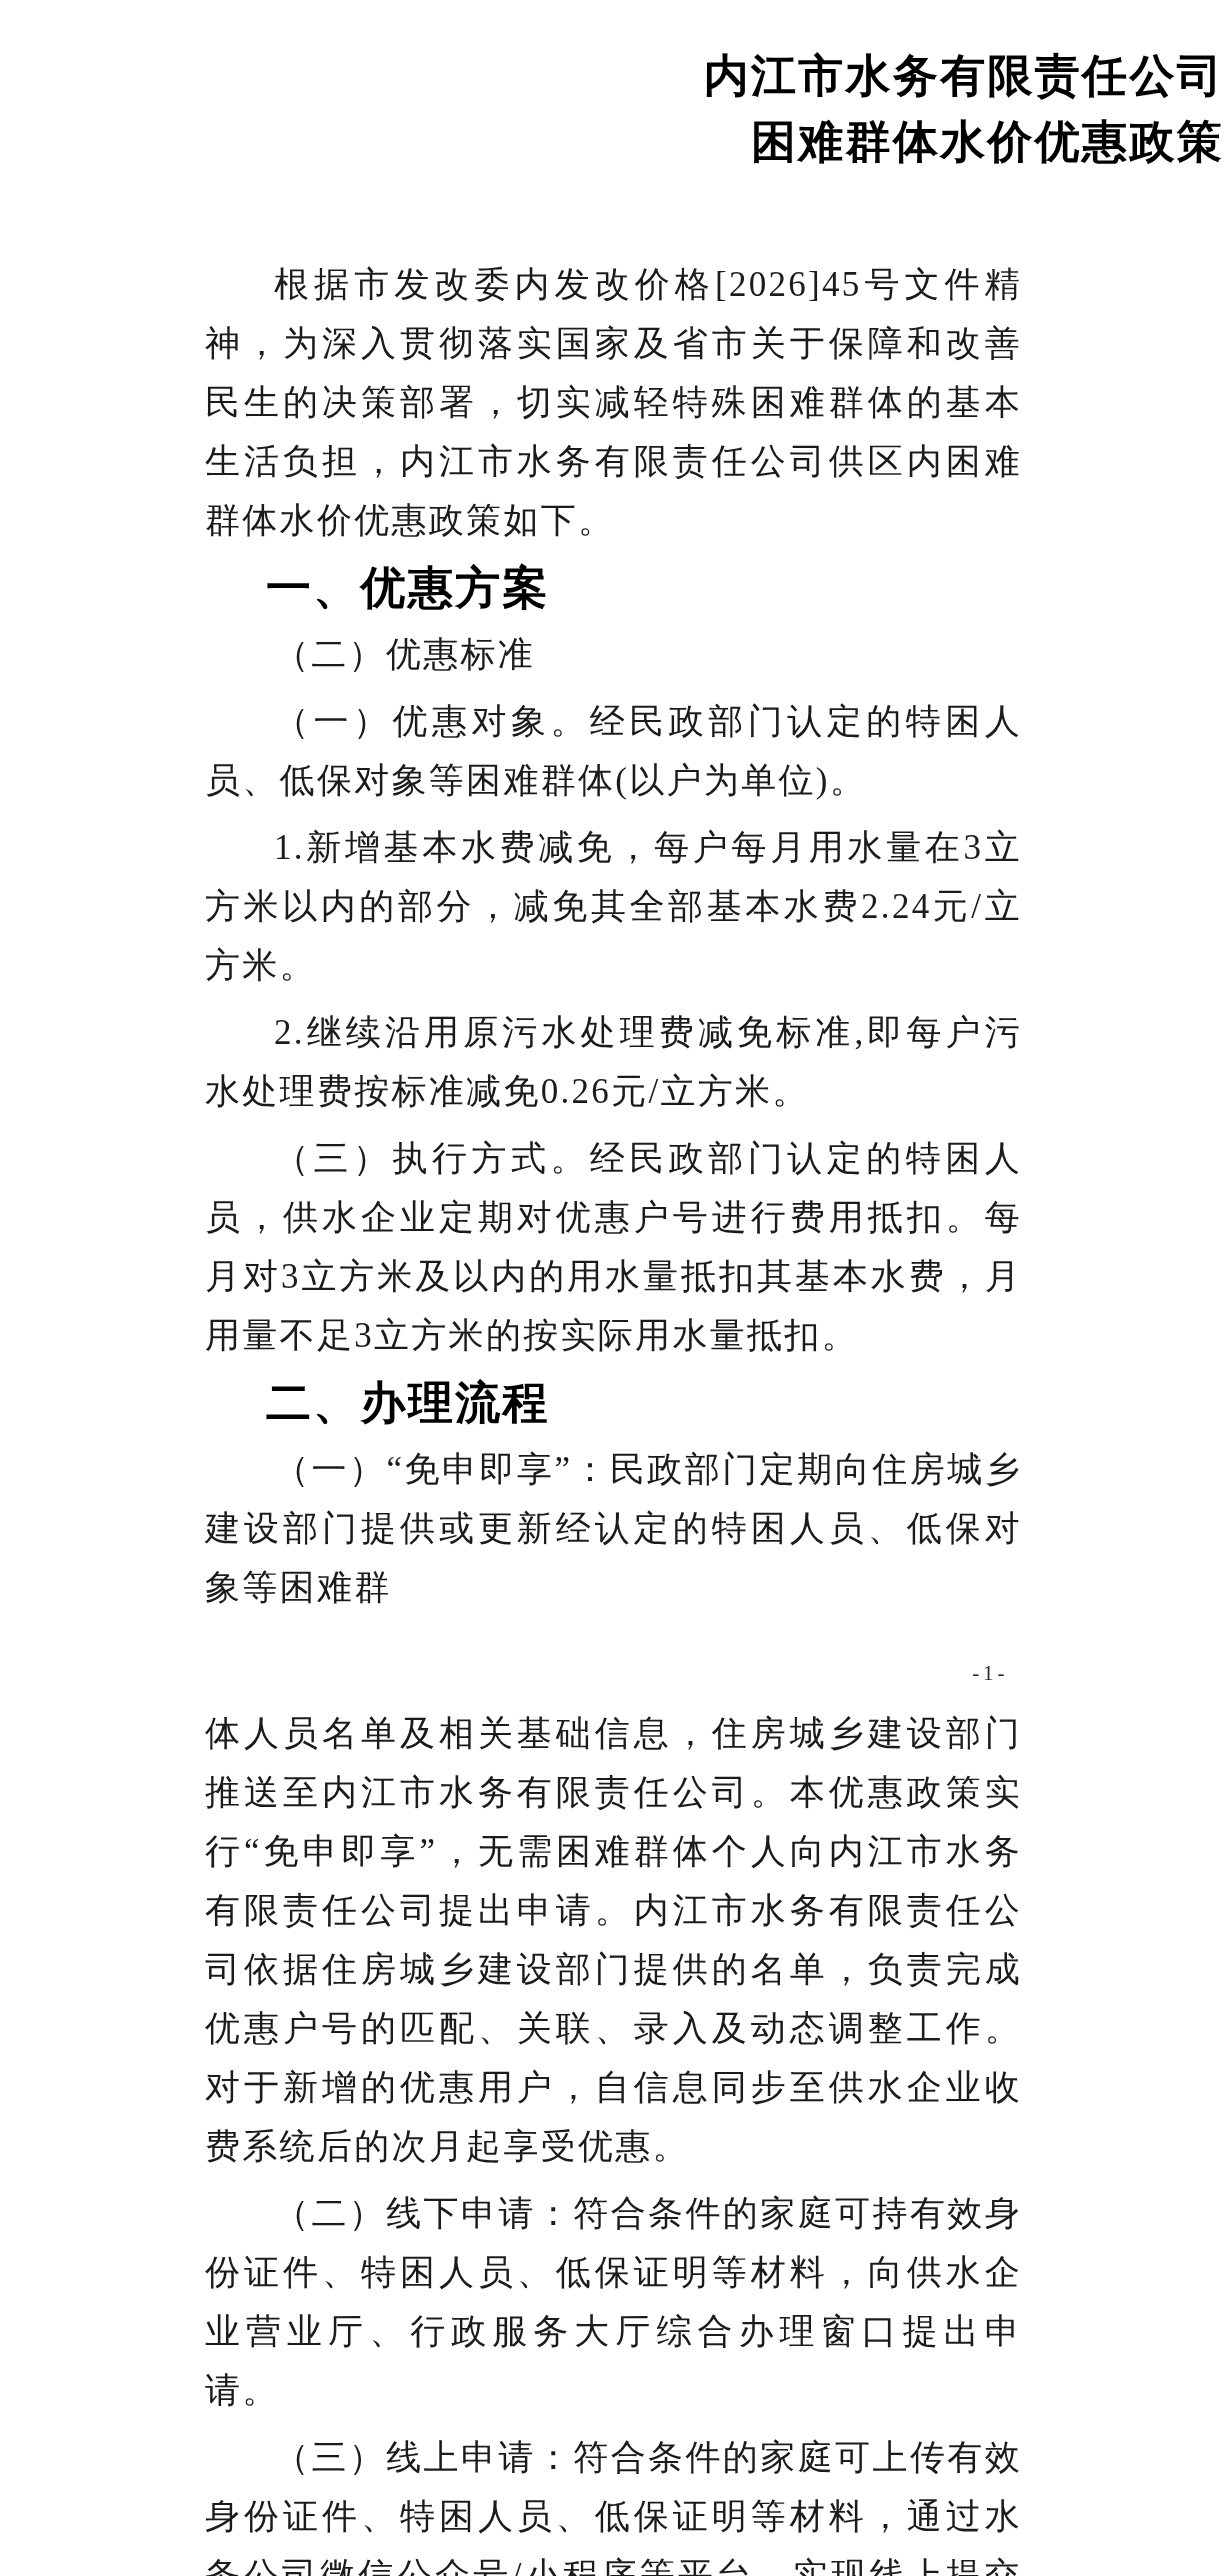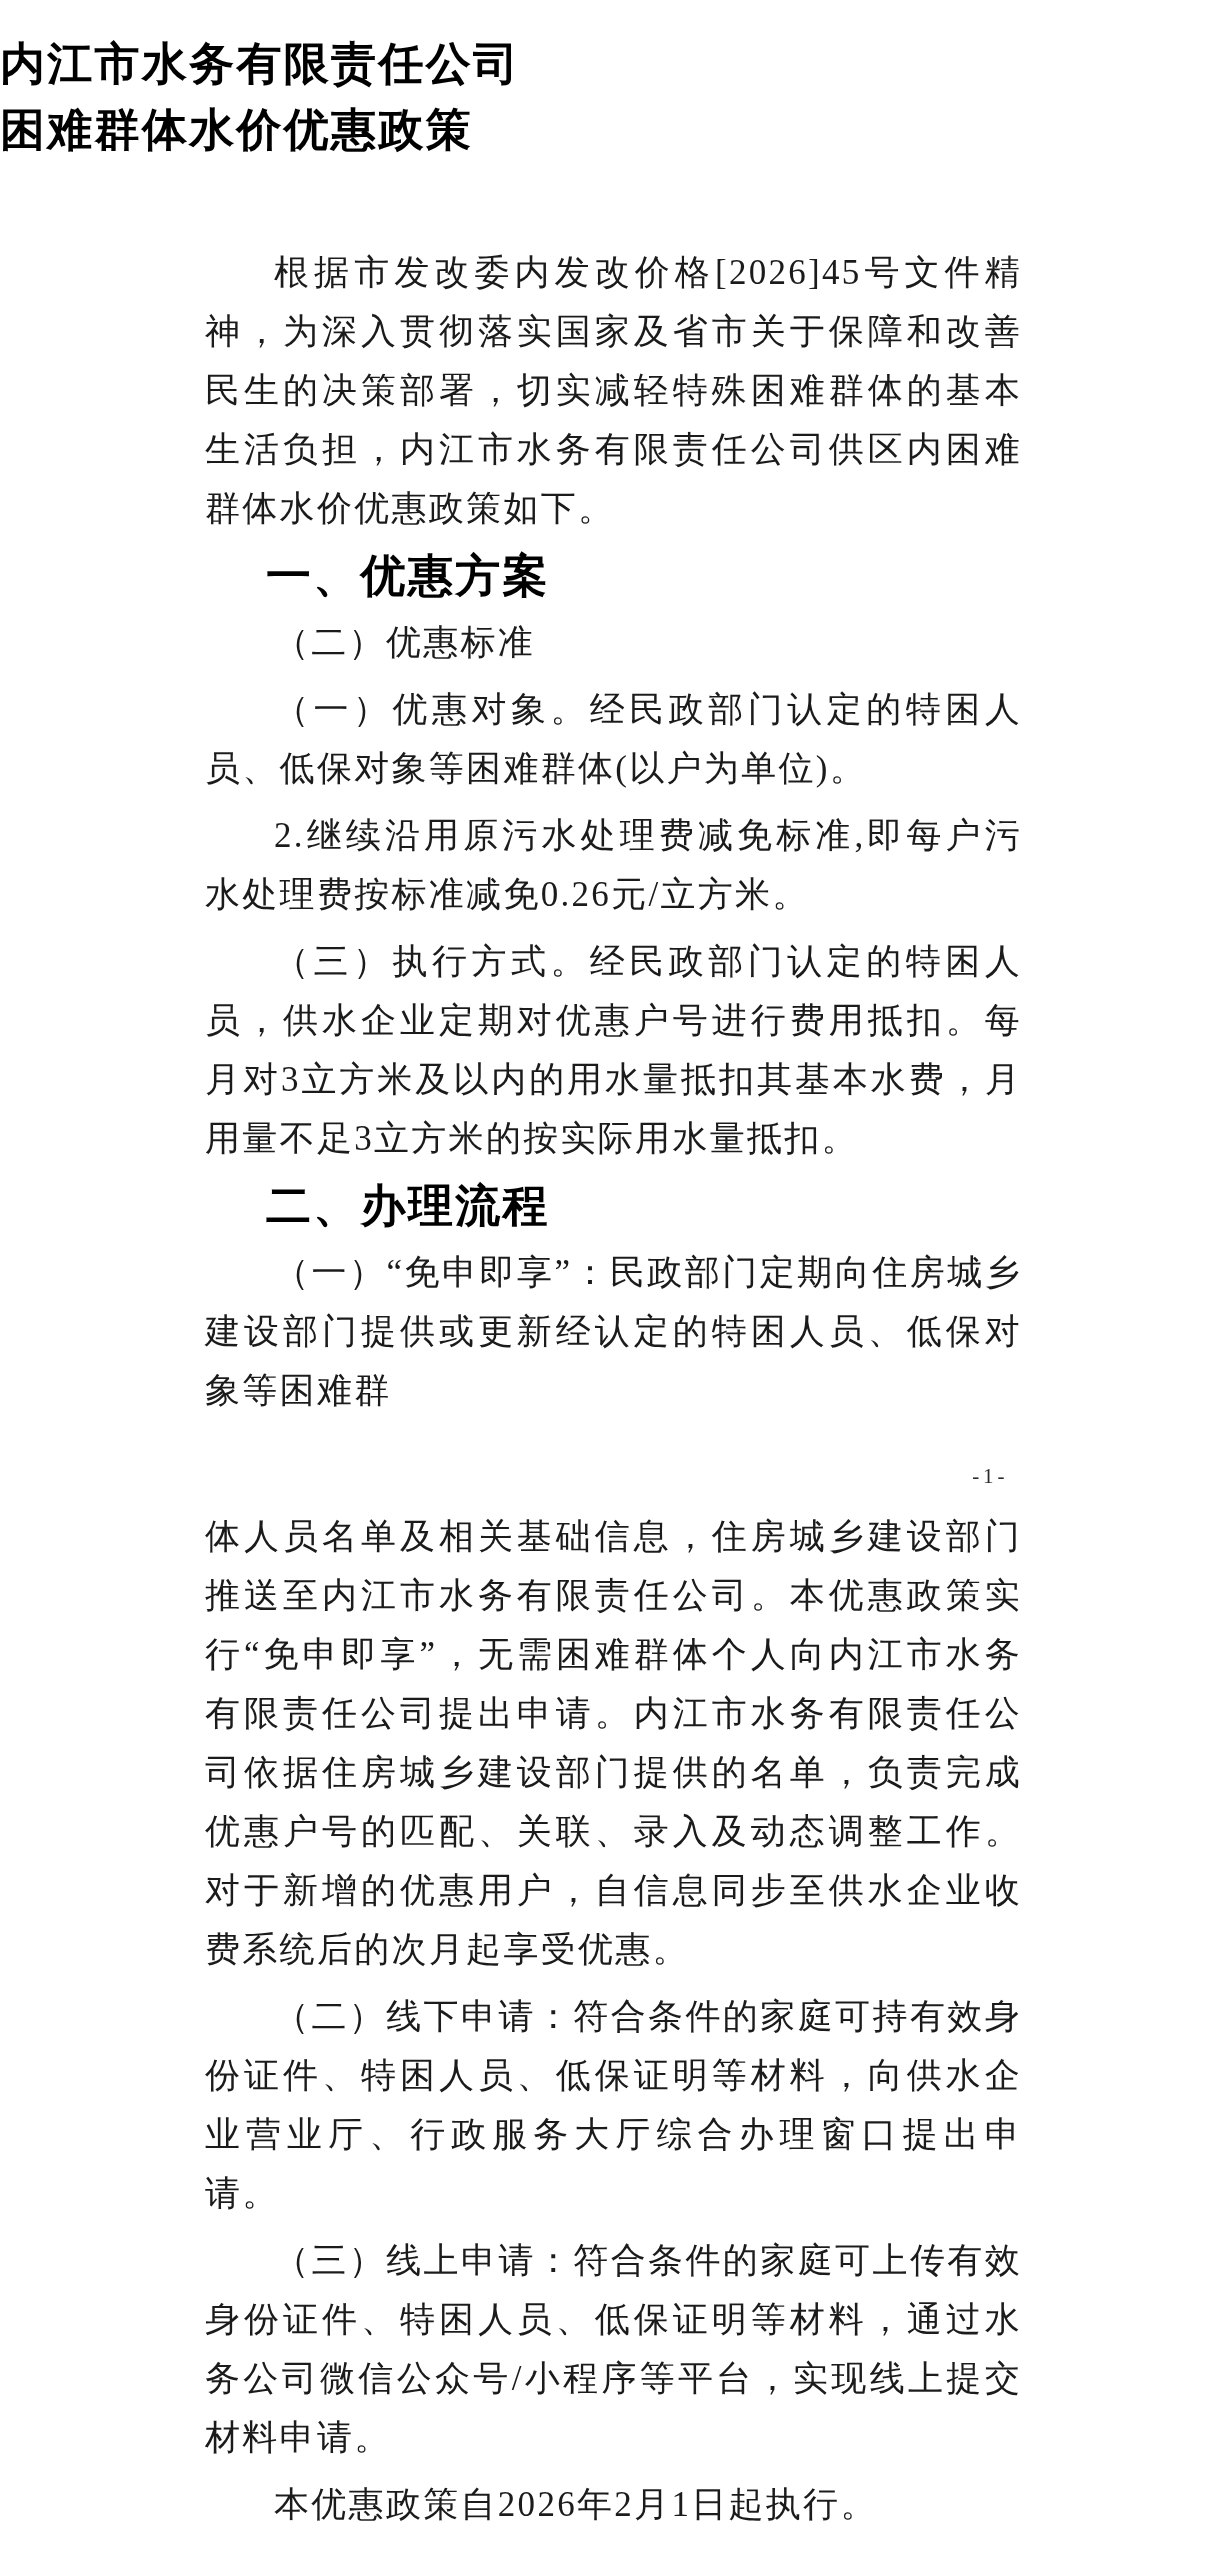--- a/index.html
+++ b/index.html
@@ -8,22 +8,22 @@
     background: #ffffff;
   }
   .page {
     position: relative;
     width: 1224px;
     height: 2576px;
     background: #ffffff;
     overflow: hidden;
   }
   .doc-title {
-    padding-top: 31px;
-    text-align: left;
+    padding-top: 43px;
+    text-align: right;
     font-family: "Liberation Serif", "DejaVu Serif", serif;
     font-weight: bold;
     font-size: 45px;
     line-height: 66px;
     letter-spacing: 2.3px;
     color: #000000;
   }
   .content {
     width: 833px;
     margin: 80px 0 0 197px;
@@ -72,20 +72,21 @@
   <div class="doc-title">
     <div>内江市水务有限责任公司</div>
     <div>困难群体水价优惠政策</div>
   </div>
 
   <div class="content">
     <p class="para">根据市发改委内发改价格[2026]45号文件精神，为深入贯彻落实国家及省市关于保障和改善民生的决策部署，切实减轻特殊困难群体的基本生活负担，内江市水务有限责任公司供区内困难群体水价优惠政策如下。</p>
     <p class="heading">一、优惠方案</p>
     <p class="para">（二）优惠标准</p>
     <p class="para">（一）优惠对象。经民政部门认定的特困人员、低保对象等困难群体(以户为单位)。</p>
+    <p class="para">1.新增基本水费减免，每户每月用水量在3立方米以内的部分，减免其全部基本水费2.24元/立方米。</p>
     <p class="para">2.继续沿用原污水处理费减免标准,即每户污水处理费按标准减免0.26元/立方米。</p>
     <p class="para">（三）执行方式。经民政部门认定的特困人员，供水企业定期对优惠户号进行费用抵扣。每月对3立方米及以内的用水量抵扣其基本水费，月用量不足3立方米的按实际用水量抵扣。</p>
     <p class="heading">二、办理流程</p>
     <p class="para">（一）“免申即享”：民政部门定期向住房城乡建设部门提供或更新经认定的特困人员、低保对象等困难群</p>
 
     <div class="page-gap">
       <span class="page-number">-1-</span>
     </div>
 
     <p class="para cont">体人员名单及相关基础信息，住房城乡建设部门推送至内江市水务有限责任公司。本优惠政策实行“免申即享”，无需困难群体个人向内江市水务有限责任公司提出申请。内江市水务有限责任公司依据住房城乡建设部门提供的名单，负责完成优惠户号的匹配、关联、录入及动态调整工作。对于新增的优惠用户，自信息同步至供水企业收费系统后的次月起享受优惠。</p>

